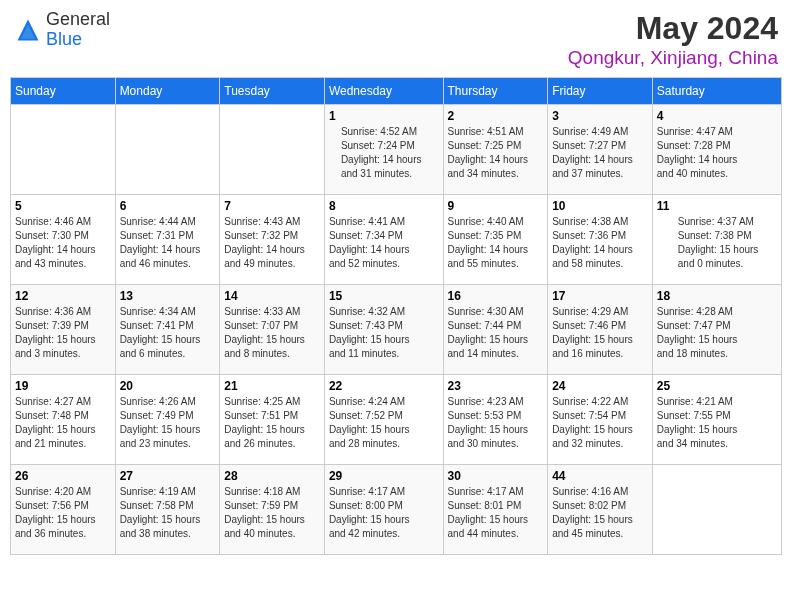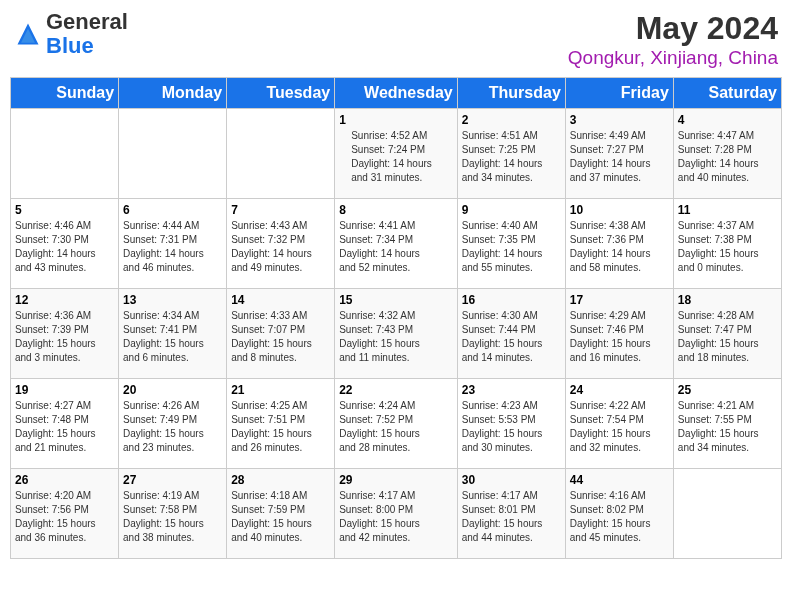--- a/index.html
+++ b/index.html
@@ -16,22 +16,22 @@
       align-items: flex-start;
       margin-bottom: 8px;
       padding: 0 4px;
     }
     .logo {
       display: flex;
       align-items: center;
       gap: 4px;
     }
     .logo-text {
-      font-size: 22px;
-      font-weight: bold;
+      font-size: 18px;
+      font-weight: normal;
       line-height: 1.1;
     }
     .logo-general { color: #333; }
     .logo-blue { color: #1a73e8; }
     .logo-icon {
       width: 28px;
       height: 28px;
     }
     .title-block {
       text-align: right;
@@ -49,23 +49,23 @@
       width: 100%;
       border-collapse: collapse;
       font-size: 11px;
     }
     thead tr {
       background-color: #1a73e8;
       color: #fff;
     }
     thead th {
       padding: 6px 4px;
-      text-align: right;
-      font-size: 16px;
-      font-weight: bold;
+      text-align: left;
+      font-size: 12px;
+      font-weight: normal;
       border: 1px solid #ccc;
     }
     tbody tr {
       vertical-align: top;
     }
     tbody td {
       border: 1px solid #ccc;
       padding: 4px 4px;
       min-height: 80px;
       height: 90px;
@@ -194,21 +194,21 @@
         </td>
         <td>
           <span class="day-num">10</span>
           <div class="day-info" style="white-space: pre-line;">Sunrise: 4:38 AM
 Sunset: 7:36 PM
 Daylight: 14 hours
 and 58 minutes.</div>
         </td>
         <td>
           <span class="day-num">11</span>
-          <div class="day-info" style="white-space: pre-line;">Sunrise: 4:37 AM
+          <div class="day-info" style="white-space: pre-line; margin-left: 21px;">Sunrise: 4:37 AM
 Sunset: 7:38 PM
 Daylight: 15 hours
 and 0 minutes.</div>
         </td>
       </tr>
       <tr>
         <td>
           <span class="day-num">12</span>
           <div class="day-info" style="white-space: pre-line;">Sunrise: 4:36 AM
 Sunset: 7:39 PM

